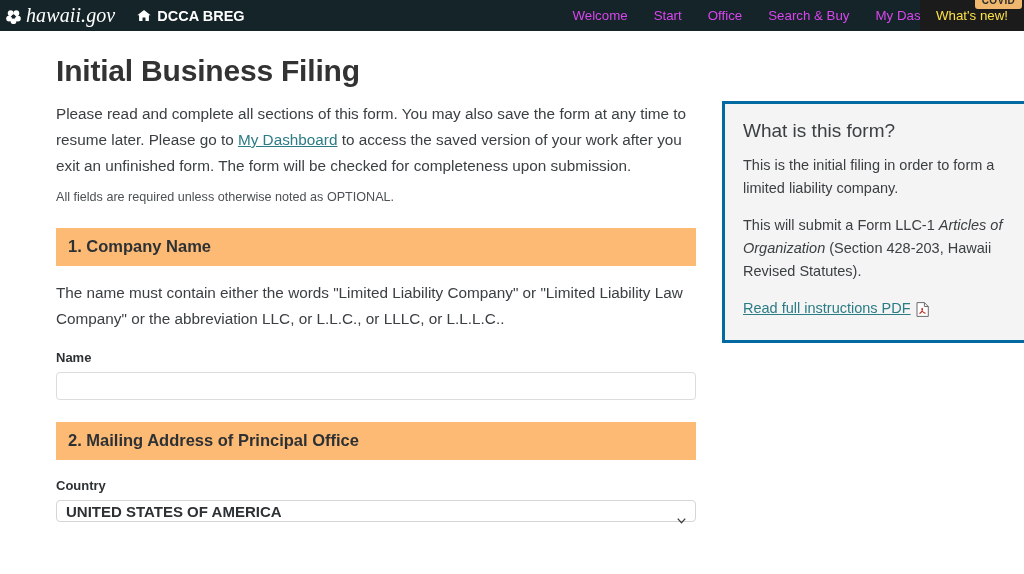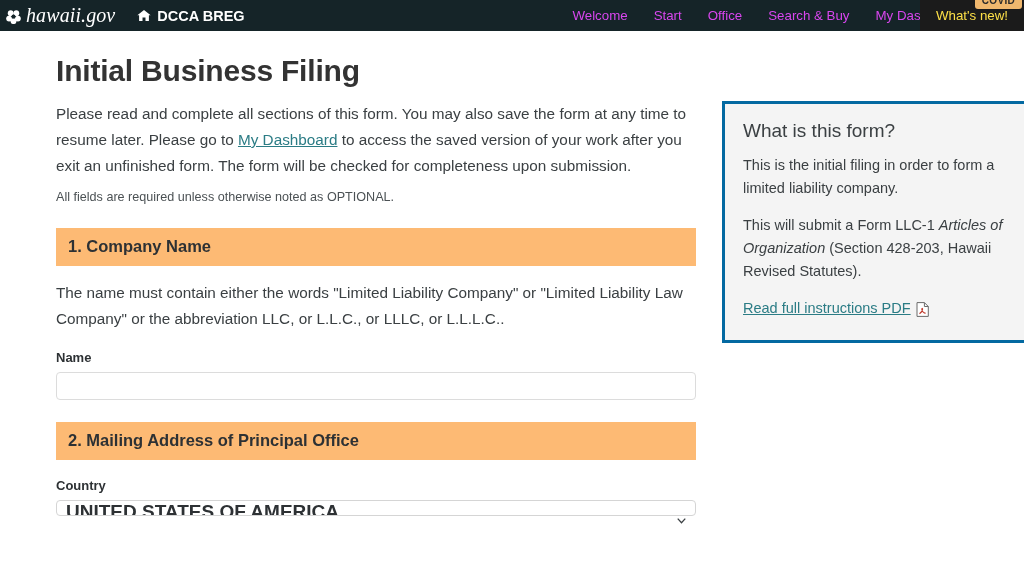--- a/index.html
+++ b/index.html
@@ -204,25 +204,25 @@
     background: #ffffff;
     font-size: 13px;
     font-family: "Liberation Sans", sans-serif;
     padding: 0 9px;
     color: #2d3134;
     outline: none;
   }
   .select-wrap { position: relative; width: 640px; }
   .select-input {
     width: 640px;
-    height: 16px;
+    height: 22px;
     border: 1px solid #d5d5d5;
     border-radius: 4px;
     background: #ffffff;
-    font-size: 19px;
+    font-size: 15px;
     font-weight: bold;
     font-family: "Liberation Sans", sans-serif;
     padding: 0 26px 0 9px;
     color: #2d3134;
     appearance: none;
     -webkit-appearance: none;
     outline: none;
   }
   .select-chevron {
     position: absolute;

